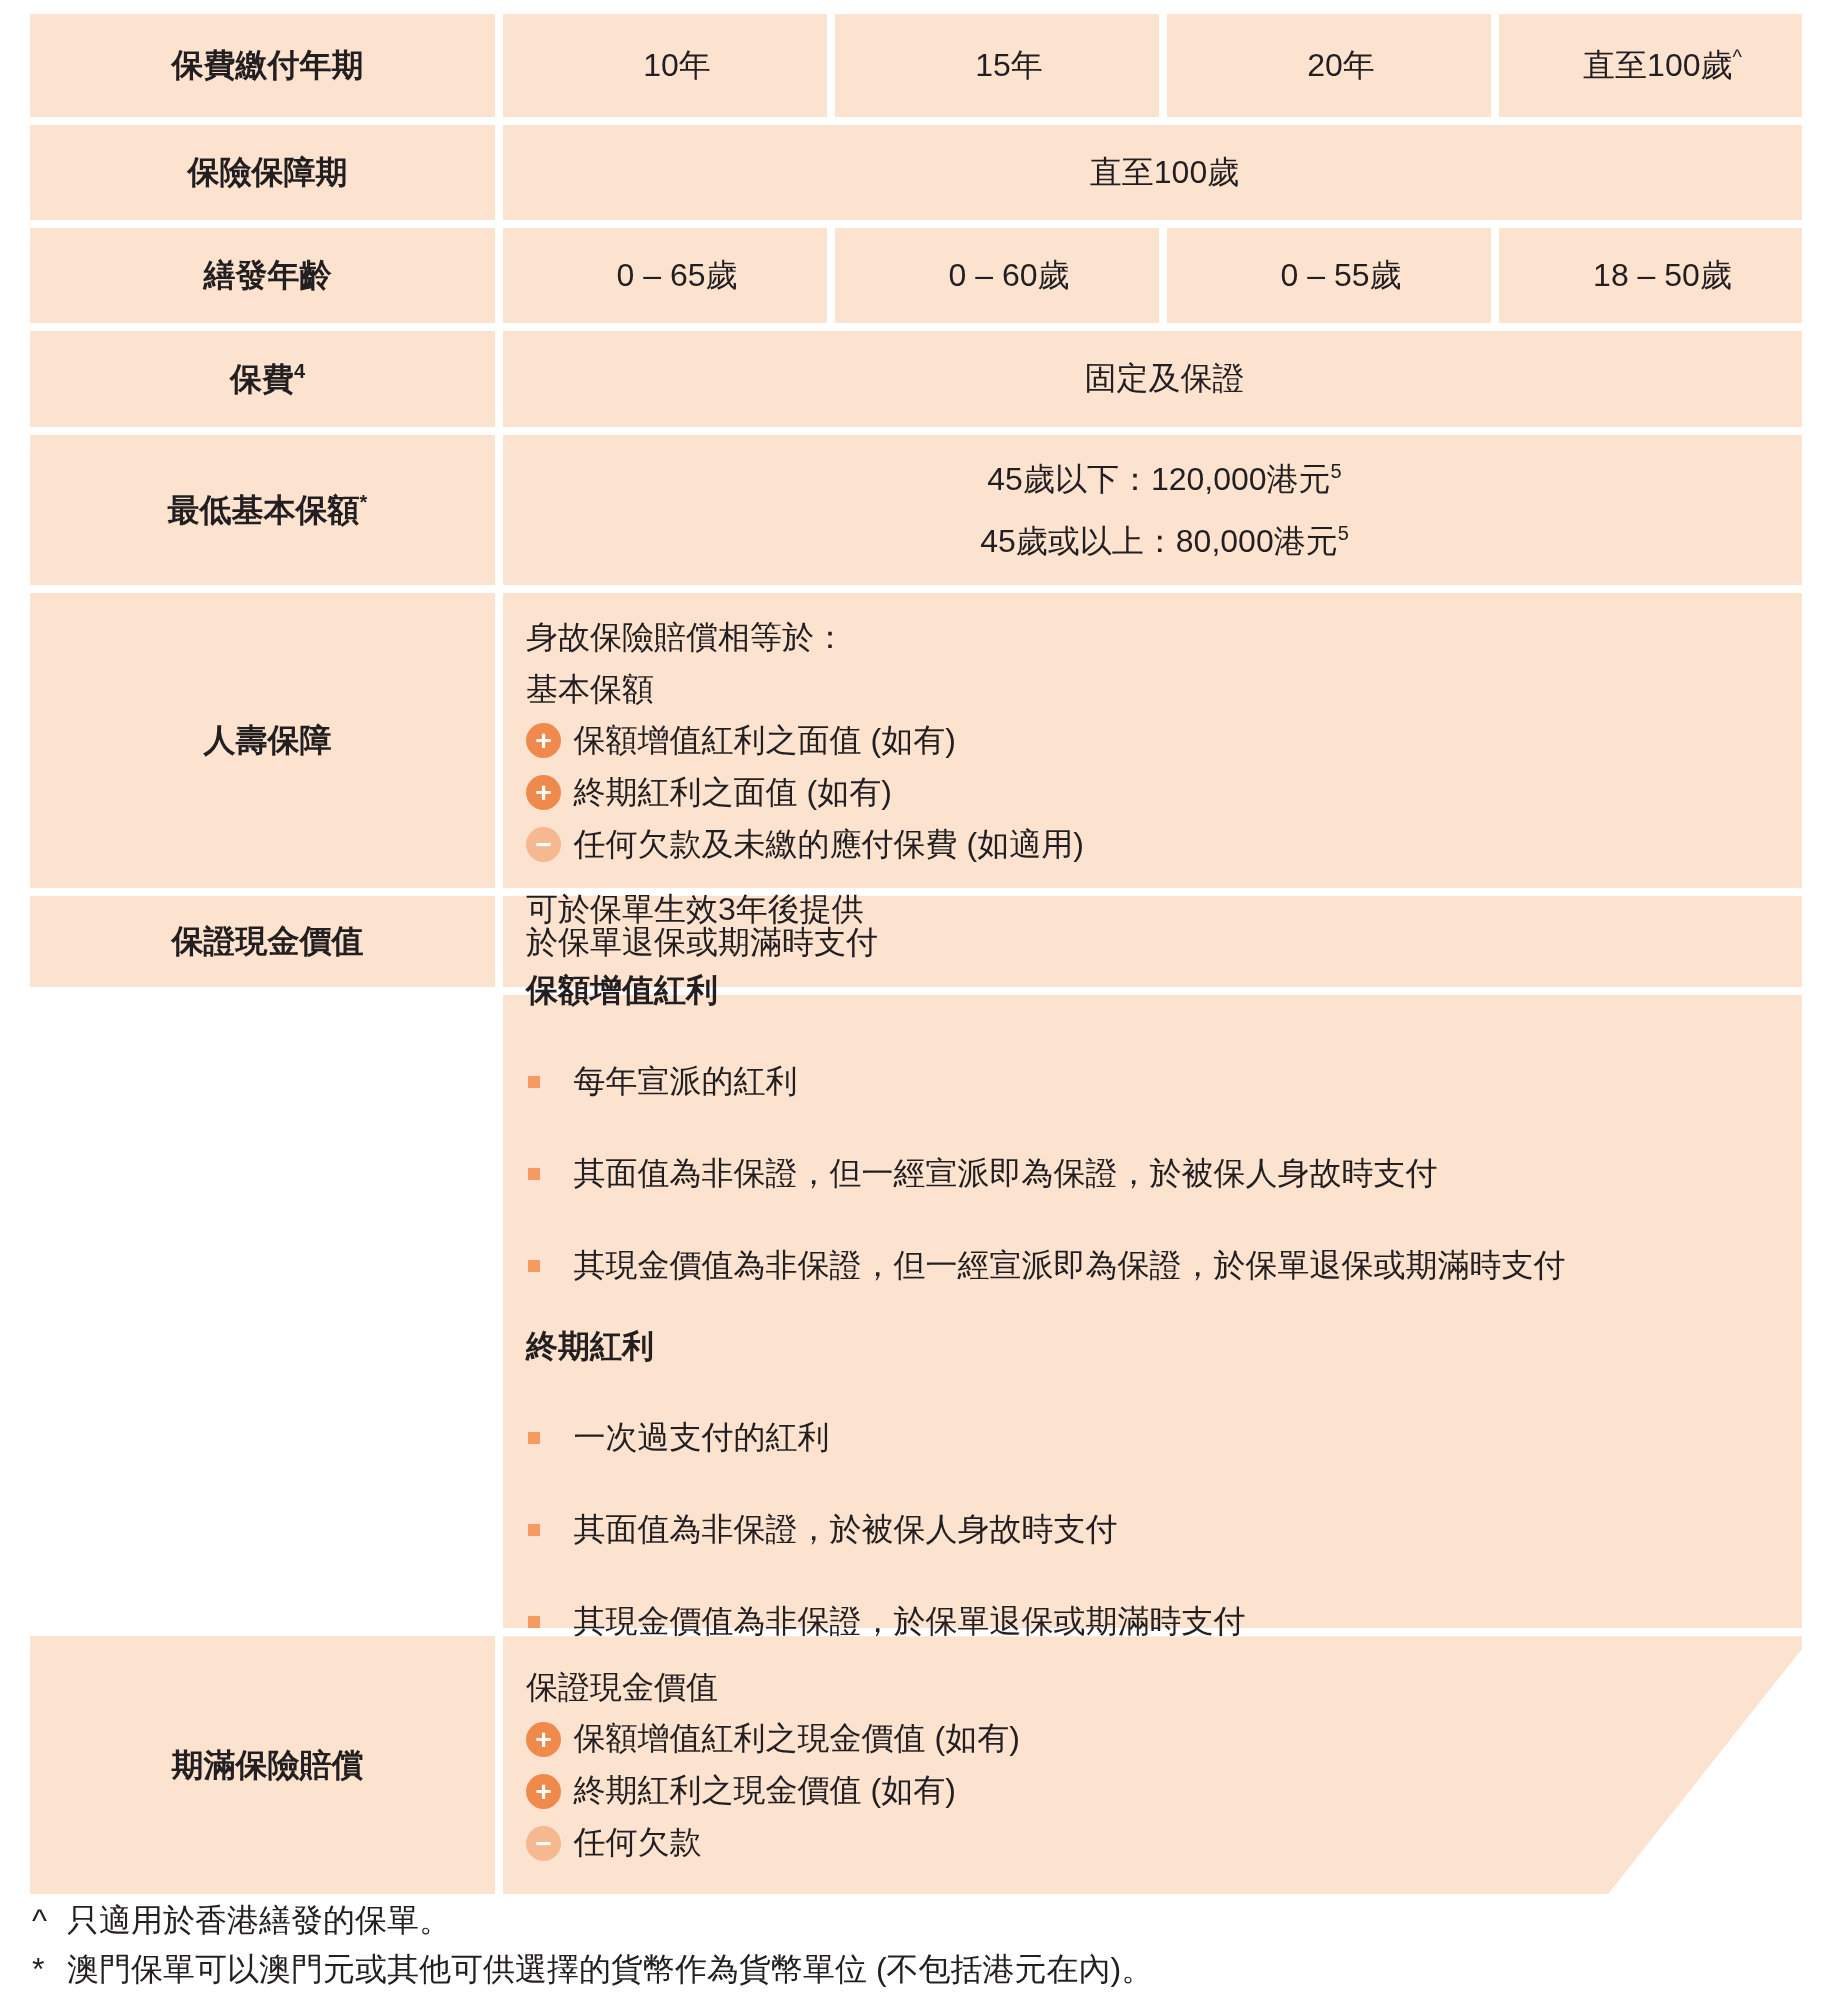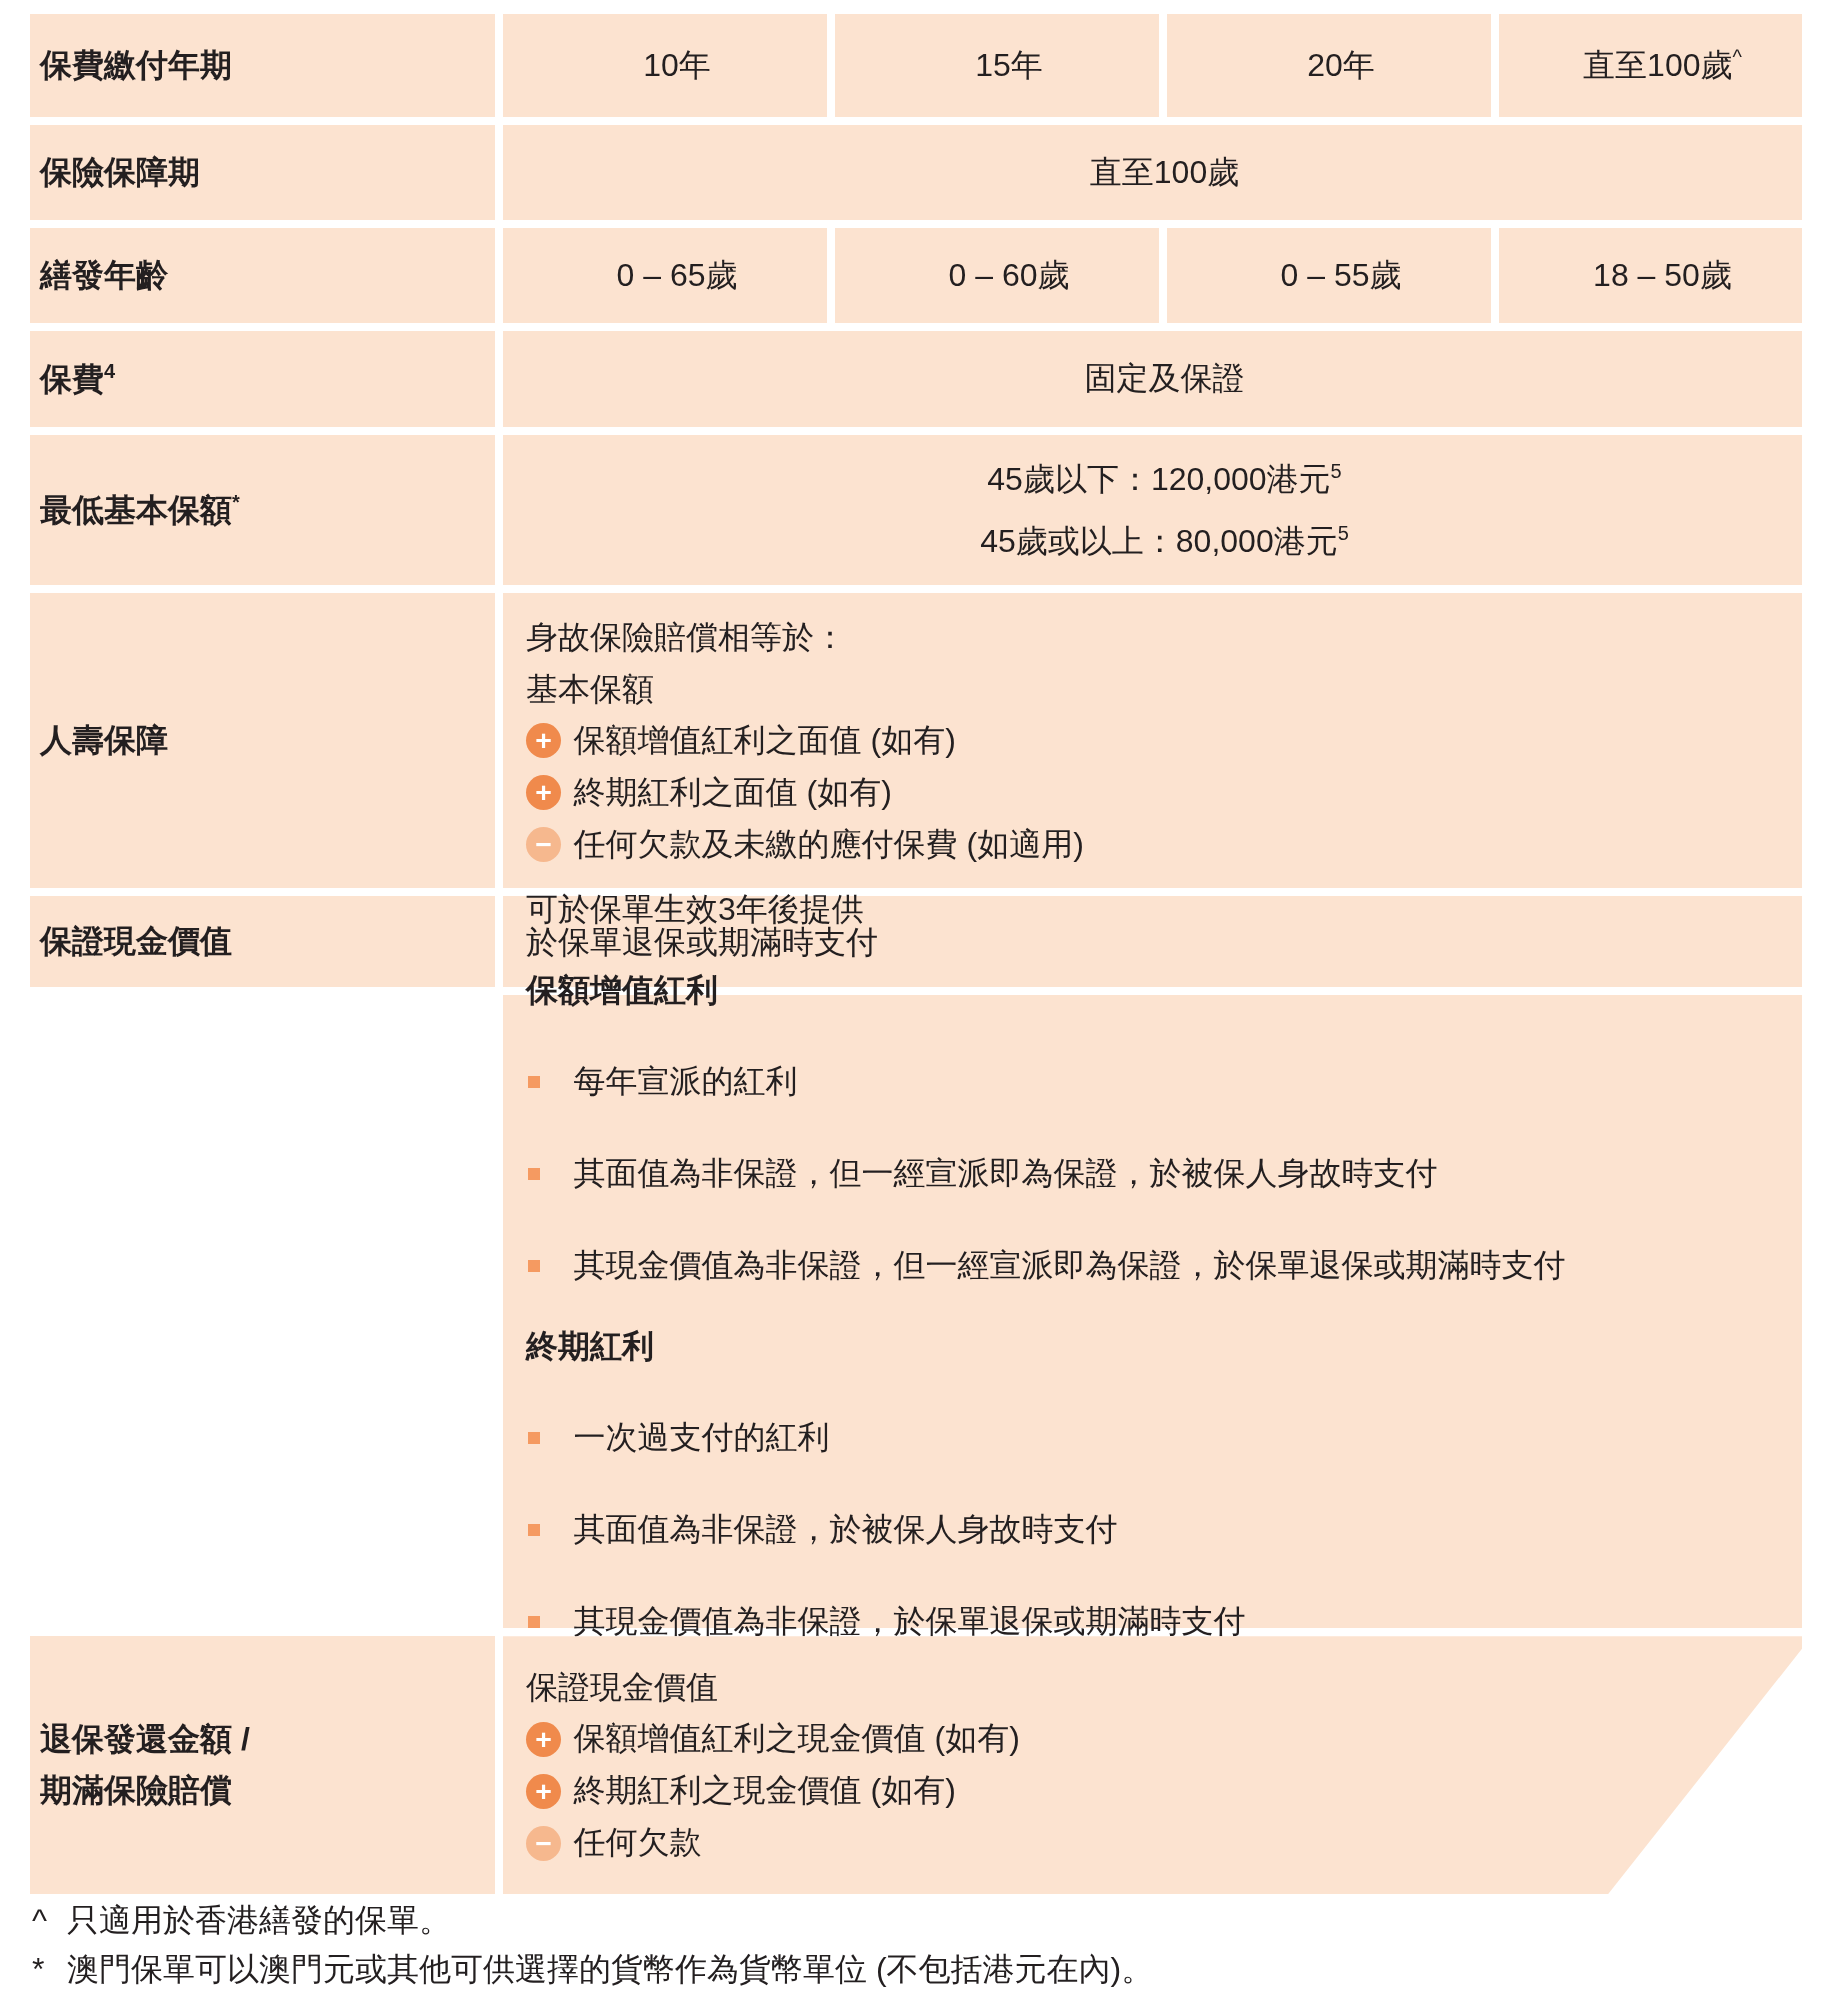--- a/index.html
+++ b/index.html
@@ -17,21 +17,21 @@
   .tbl{
     display:grid;
     grid-template-columns:465px 324px 324px 324px 303px;
     grid-template-rows:103px 95px 95px 96px 150px 295px 91px 633px 258px;
     gap:8px;
     width:1772px;
     margin:14.2px 0 0 30px;
   }
   .cell{background:var(--cell_bg);}
   .label{grid-column:1;display:flex;flex-direction:column;justify-content:center;
-    padding-left:10px;font-weight:700;}
+    padding-left:10px;font-weight:700;text-align:center;}
   .label .lline{line-height:51px;}
   .dcenter{display:flex;flex-direction:column;align-items:center;justify-content:center;text-align:center;padding-left:24px;}
   .span4{grid-column:2 / 6;}
   .c2{grid-column:2}.c3{grid-column:3}.c4{grid-column:4}.c5{grid-column:5}
   .r1{grid-row:1}.r2{grid-row:2}.r3{grid-row:3}.r4{grid-row:4}.r5{grid-row:5}
   .r6{grid-row:6}.r7{grid-row:7}.r8{grid-row:8}.r9{grid-row:9}
   .content{grid-column:2 / 6;display:flex;flex-direction:column;justify-content:center;
     padding-left:23px;}
   .line{line-height:52px;min-height:52px;}
   .tallline{line-height:62px;min-height:62px;}
@@ -165,21 +165,20 @@
         <span class="sq"></span>
         <span>其現金價值為非保證，於保單退保或期滿時支付</span>
       </div>
       <div class="bline">
         <span class="sq"></span>
         <span>保額增值紅利之現金價值</span>
       </div>
     </div>
 
     <div class="cell label r9">
-      <span class="lline">退保發還金額 /</span>
       <span class="lline">期滿保險賠償</span>
     </div>
     <div class="cell content chamfer r9">
       <div class="line">保證現金價值</div>
       <div class="opitem">
         <span class="op plus">+</span>
         <span>保額增值紅利之現金價值 (如有)</span>
       </div>
       <div class="opitem">
         <span class="op plus">+</span>

